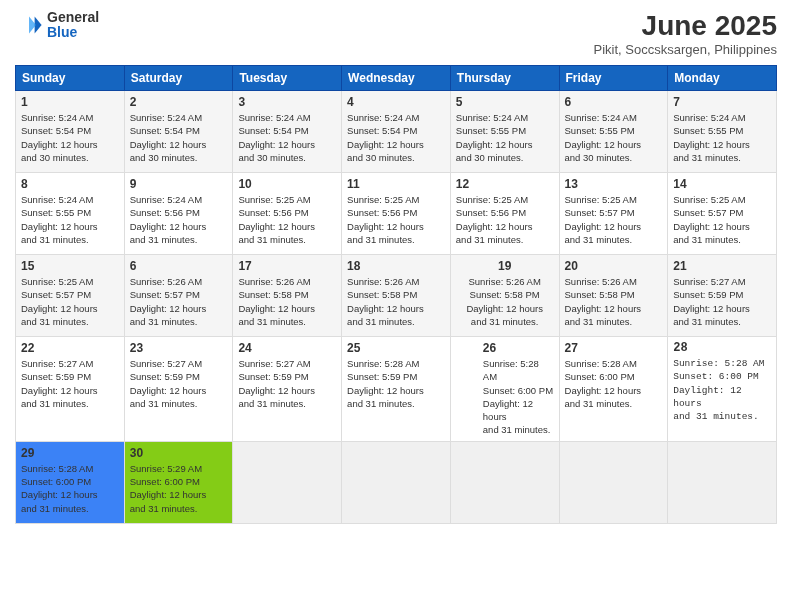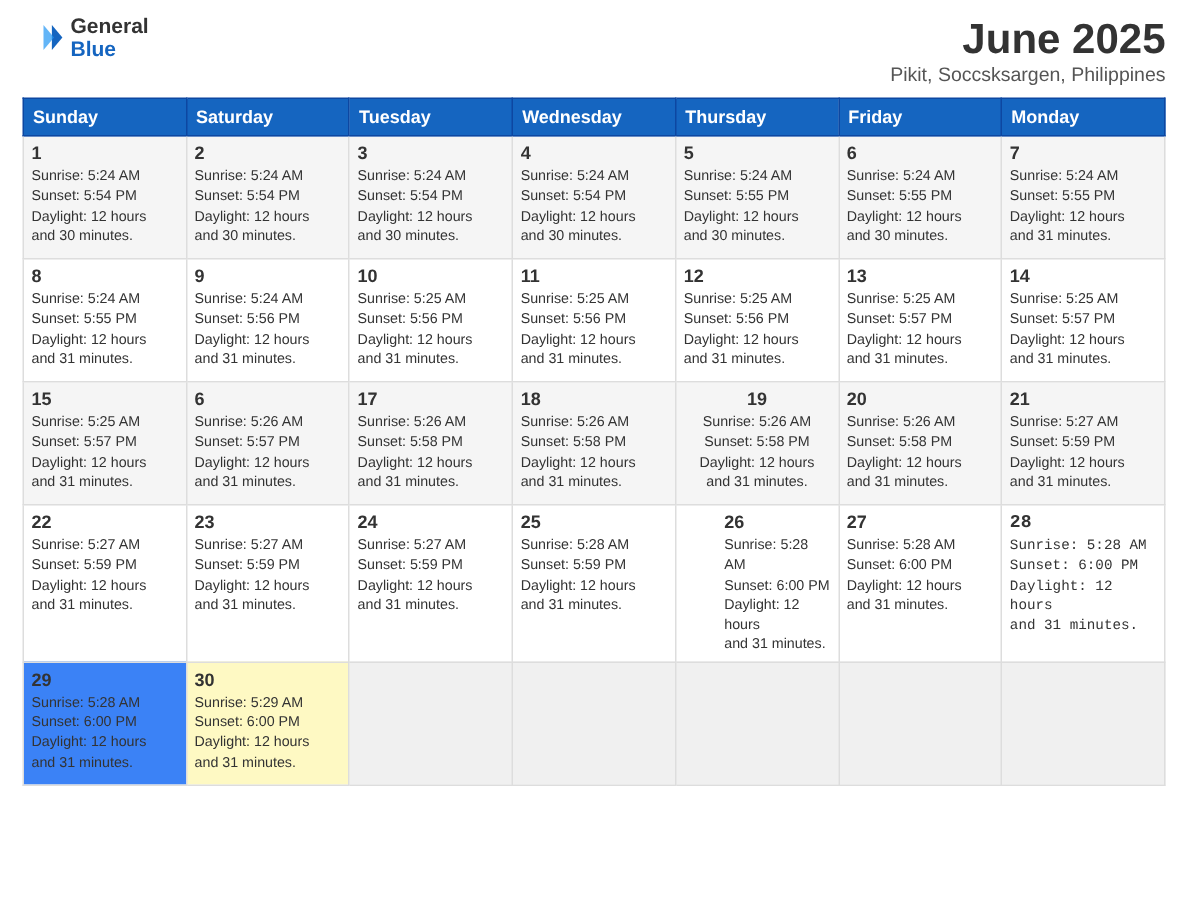--- a/index.html
+++ b/index.html
@@ -156,21 +156,21 @@
           <td style="background: rgb(255, 255, 255);"><span class="day-number">22</span><span style="font-size: 9.5px; line-height: 1.4;">Sunrise: 5:27 AM<br>Sunset: 5:59 PM<br>Daylight: 12 hours<br>and 31 minutes.</span></td>
           <td style="background: rgb(255, 255, 255);"><span class="day-number">23</span><span style="font-size: 9.5px; line-height: 1.4;">Sunrise: 5:27 AM<br>Sunset: 5:59 PM<br>Daylight: 12 hours<br>and 31 minutes.</span></td>
           <td style="background: rgb(255, 255, 255);"><span class="day-number">24</span><span style="font-size: 9.5px; line-height: 1.4;">Sunrise: 5:27 AM<br>Sunset: 5:59 PM<br>Daylight: 12 hours<br>and 31 minutes.</span></td>
           <td style="background: rgb(255, 255, 255); margin-top: 28px;"><span class="day-number">25</span><span style="font-size: 9.5px; line-height: 1.4;">Sunrise: 5:28 AM<br>Sunset: 5:59 PM<br>Daylight: 12 hours<br>and 31 minutes.</span></td>
           <td style="background: rgb(255, 255, 255); padding-left: 32px;"><span class="day-number">26</span><span style="font-size: 9.5px; line-height: 1.4;">Sunrise: 5:28 AM<br>Sunset: 6:00 PM<br>Daylight: 12 hours<br>and 31 minutes.</span></td>
           <td style="background: rgb(255, 255, 255);"><span class="day-number">27</span><span style="font-size: 9.5px; line-height: 1.4;">Sunrise: 5:28 AM<br>Sunset: 6:00 PM<br>Daylight: 12 hours<br>and 31 minutes.</span></td>
           <td style="background: rgb(255, 255, 255); font-family: Liberation Mono, monospace;"><span class="day-number">28</span><span style="font-size: 9.5px; line-height: 1.4;">Sunrise: 5:28 AM<br>Sunset: 6:00 PM<br>Daylight: 12 hours<br>and 31 minutes.</span></td>
         </tr>
         <tr>
           <td style="background: #3b82f6;"><span class="day-number">29</span><span style="font-size: 9.5px; line-height: 1.4;">Sunrise: 5:28 AM<br>Sunset: 6:00 PM<br>Daylight: 12 hours<br>and 31 minutes.</span></td>
-          <td style="background: #fef9c3;"><span class="day-number">30</span><span style="font-size: 9.5px; line-height: 1.4;">Sunrise: 5:29 AM<br>Sunset: 6:00 PM<br>Daylight: 12 hours<br>and 31 minutes.</span></td>
+          <td style="background: #84cc16;"><span class="day-number">30</span><span style="font-size: 9.5px; line-height: 1.4;">Sunrise: 5:29 AM<br>Sunset: 6:00 PM<br>Daylight: 12 hours<br>and 31 minutes.</span></td>
           <td class="empty-cell" style="background: rgb(238, 238, 238);"></td>
           <td class="empty-cell" style="background: rgb(238, 238, 238);"></td>
           <td class="empty-cell" style="background: rgb(238, 238, 238);"></td>
           <td class="empty-cell" style="background: rgb(238, 238, 238);"></td>
           <td class="empty-cell" style="background: rgb(238, 238, 238);"></td>
         </tr>
       </tbody>
   </table>
 </div>
 

